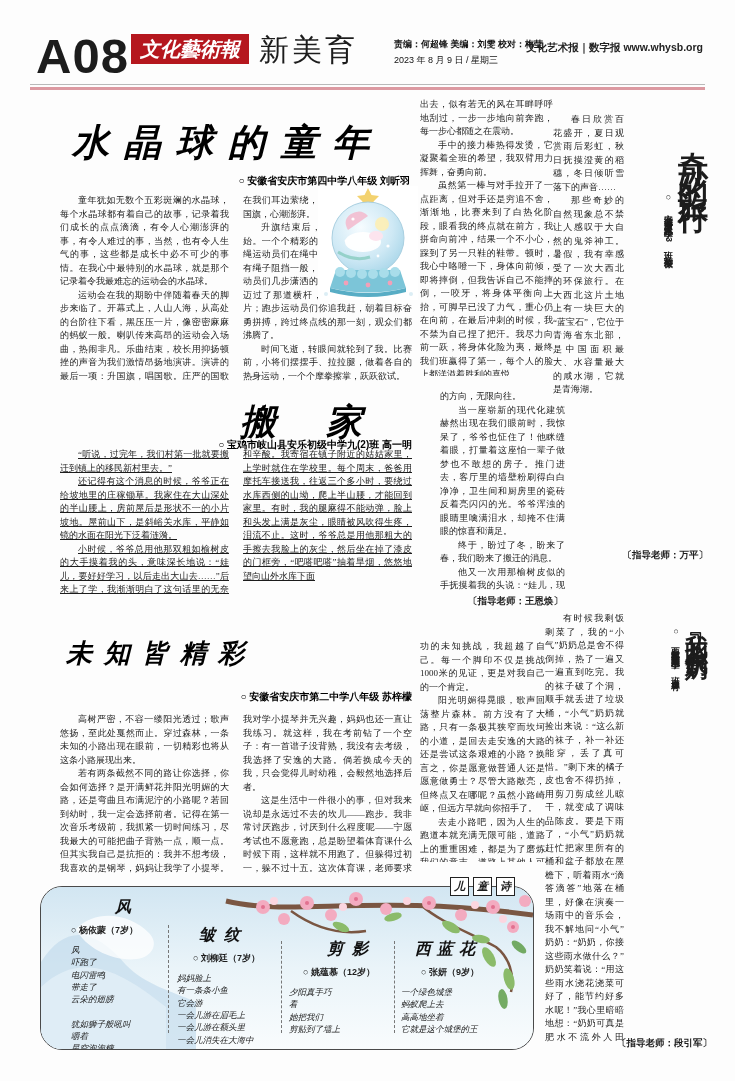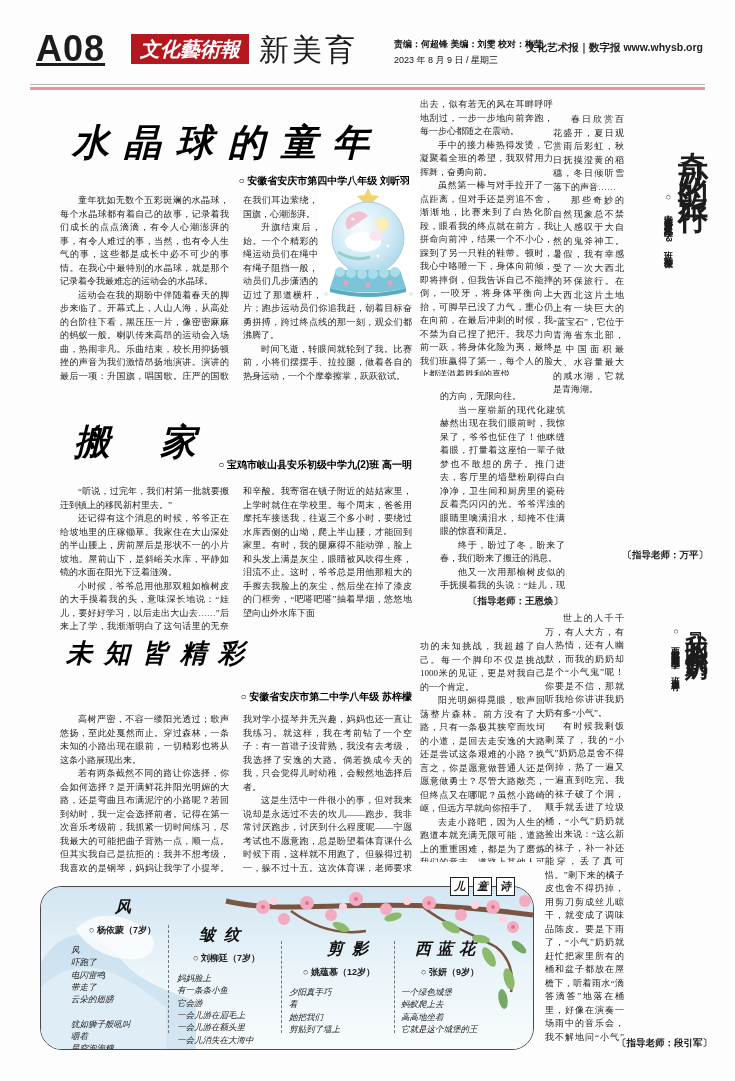--- a/index.html
+++ b/index.html
@@ -1,20 +1,20 @@
 <!DOCTYPE html>
 <html lang="zh"><head>
 <meta charset="utf-8">
 <style>
   html,body{margin:0;padding:0;background:#ffffff;}
   .page{position:relative;width:735px;height:1081px;background:#fdfdfd;overflow:hidden;
         font-family:"Liberation Serif",serif;color:#1c1c1c;}
   
   .hdr-a08{position:absolute;left:36px;top:28px;font-family:"Liberation Sans",sans-serif;
-           font-size:36px;font-weight:700;letter-spacing:1px;text-decoration:underline;}
+           font-size:49px;font-weight:700;letter-spacing:1px;}
   .hdr-brand{position:absolute;left:131px;top:34px;width:118px;height:30px;background:#b5171e;
              color:#fff;display:flex;align-items:center;justify-content:center;
              font-family:"DejaVu Serif",serif;font-size:20px;font-weight:700;font-style:italic;}
   .hdr-section{position:absolute;left:259px;top:30px;font-family:"Liberation Sans",sans-serif;
                font-size:30px;font-weight:500;letter-spacing:3px;}
   .hdr-meta{position:absolute;left:394px;top:36px;font-family:"Liberation Sans",sans-serif;
             font-size:9px;line-height:1.8;color:#111;}
   .hdr-meta .b{font-weight:700;}
   .hdr-right{position:absolute;right:32px;top:41px;font-family:"Liberation Sans",sans-serif;
              font-size:10.5px;font-weight:700;color:#222;}
@@ -39,24 +39,24 @@
   
   .b-block{left:553px;top:100px;width:159px;height:508px;}
   .b-float{float:right;width:88px;height:452px;writing-mode:vertical-rl;}
   .b-vtitle{font-family:"DejaVu Serif",serif;font-weight:700;font-size:30px;letter-spacing:13px;
             padding-top:28px;line-height:1.25;}
   .b-vbyline{font-family:"Liberation Sans",sans-serif;font-weight:700;font-size:9px;
              letter-spacing:1.5px;padding-top:92px;padding-left:8px;}
   .b-body{padding-top:13px;height:495px;overflow:hidden;}
   .b-teacher{right:4px;bottom:46px;}
   
-  .c-titlebox{left:60px;top:422px;width:352px;height:58px;}
+  .c-titlebox{left:60px;top:402px;width:352px;height:58px;text-align:right;}
   .c-title{font-size:36px;letter-spacing:50px;padding-left:14px;line-height:1.1;}
   .c-byline{position:absolute;right:0;bottom:8px;}
-  .c-body{left:60px;top:485px;width:352px;height:171px;}
+  .c-body{left:60px;top:448px;width:352px;height:171px;text-decoration:underline;}
   .c-col3{left:420px;top:390px;width:125px;height:218px;margin-left:20px;}
   .c-col3 .flow{height:200px;overflow:hidden;}
   .c-teacher{right:2px;bottom:0;}
   
   .e-titlebox{left:60px;top:638px;width:352px;height:72px;}
   .e-title{font-size:26px;letter-spacing:12px;padding-left:6px;line-height:1.2;}
   .e-byline{position:absolute;right:0;bottom:6px;}
   .e-body{left:60px;top:713px;width:352px;height:167px;}
   .e-col3{left:420px;top:640px;width:125px;height:222px;}
   
@@ -81,21 +81,21 @@
           letter-spacing:9px;color:#111;}
   .pauthor{font-family:"Liberation Sans",sans-serif;font-weight:700;font-size:9px;margin-top:6px;}
   .plines{margin-top:7px;font-family:"DejaVu Serif",serif;font-style:italic;font-size:8.5px;}
   .plines p{margin:0;line-height:1.45;min-height:12px;}
   .pdiv{position:absolute;border-left:1px dashed #777;z-index:4;}
   .pd1{left:127px;top:38px;height:108px;}
   .pd2{left:240px;top:54px;height:92px;}
   .pd3{left:353px;top:54px;height:92px;}
   .p-wind{left:30px;top:10px;width:110px;}
   .p-wind .ptitle{margin-left:44px;letter-spacing:2px;}
-  .p-wind .pauthor{margin-left:18px;}
+  .p-wind .pauthor{}
   .p-wrinkle{left:136px;top:38px;width:100px;}
   .p-wrinkle .ptitle{margin-left:22px;}
   .p-wrinkle .pauthor{margin-left:16px;}
   .p-shadow{left:248px;top:52px;width:100px;}
   .p-shadow .ptitle{margin-left:26px;text-align:center;}
   .p-shadow .pauthor{margin-left:14px;}
   .p-broccoli{left:360px;top:52px;width:122px;}
   .p-broccoli .ptitle{margin-left:14px;letter-spacing:6px;}
   .p-broccoli .pauthor{margin-left:20px;}
 </style>
@@ -223,21 +223,20 @@
     <p>阳光明媚得晃眼，歌声回荡整片森林。前方没有了大路，只有一条极其狭窄而坎坷的小道，是回去走安逸的大路还是尝试这条艰难的小路？换言之，你是愿意做普通人还是愿意做勇士？尽管大路敞亮，但终点又在哪呢？虽然小路崎岖，但远方早就向你招手了。</p><p>去走小路吧，因为人生的跑道本就充满无限可能，道路上的重重困难，都是为了磨炼我们的意志。道路上其他人可能比我们快，但我们要坚守自己的小路，一步一步坚定走，坚持走就是通往远方的捷径之路。未知与精彩索性在小路上，当你遇到它们的时候不要怕，它们只是想告诉你：遇到未知的时候就要坚持与勇气，遇到精彩的时候就请收获果实。勇士将会携带“坚持”这份意志，一路披荆斩棘，过关斩将，前往属于他的远方。</p></span>
   </div>
 
   <div class="art d-block">
     <div class="d-float">
       <div class="d-vtitle">我的『小气奶奶』</div>
       <div class="d-vbyline">○ 西安市长安区西北大学附属小学三(3)班 廖姵竹</div>
     </div>
     <div class="body d-body">
 
-    <p>世上的人千千万，有人大方，有人热情，还有人幽默，而我的奶奶却是个“小气鬼”呢！你要是不信，那就听我给你讲讲我奶奶有多“小气”。</p>
         <p>有时候我剩饭剩菜了，我的“小气”奶奶总是舍不得倒掉，热了一遍又一遍直到吃完。我的袜子破了个洞，顺手就丢进了垃圾桶，“小气”奶奶就捡出来说：“这么新的袜子，补一补还能穿，丢了真可惜。”剩下来的橘子皮也舍不得扔掉，用剪刀剪成丝儿晾干，就变成了调味品陈皮。要是下雨了，“小气”奶奶就赶忙把家里所有的桶和盆子都放在屋檐下，听着雨水“滴答滴答”地落在桶里，好像在演奏一场雨中的音乐会，我不解地问“小气”奶奶：“奶奶，你接这些雨水做什么？”奶奶笑着说：“用这些雨水浇花浇菜可好了，能节约好多水呢！”我心里暗暗地想：“奶奶可真是肥水不流外人田啊！”</p>
       </div>
     <div class="teacher d-teacher">〔指导老师：段引军〕</div>
   </div>
 
   <div class="kidlabel">
 
   <span>儿</span>
       <span>童</span>
       <span>诗</span>

